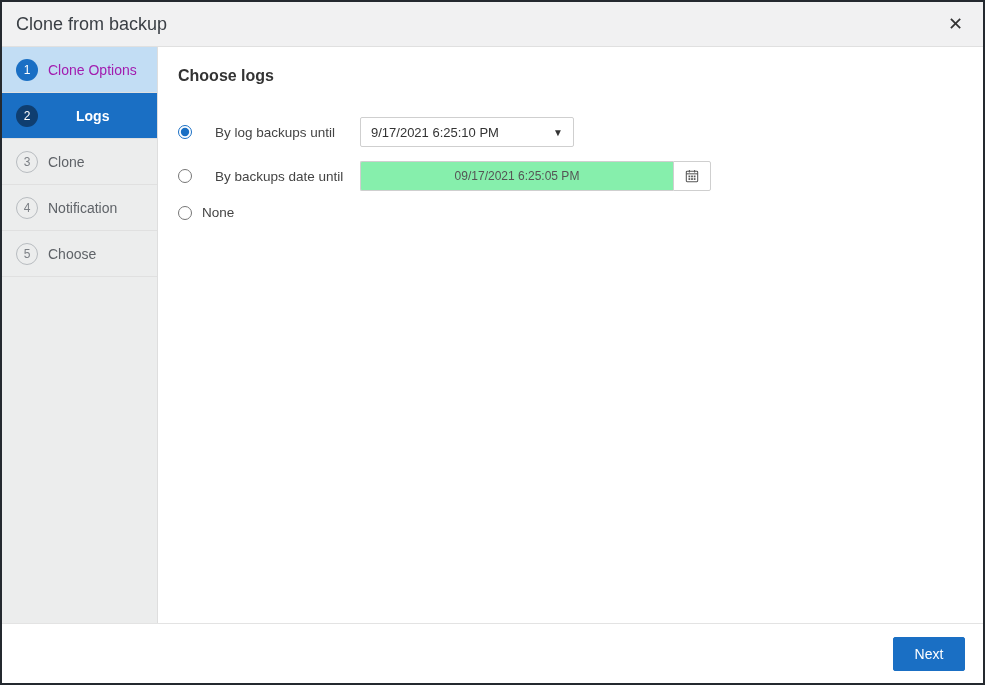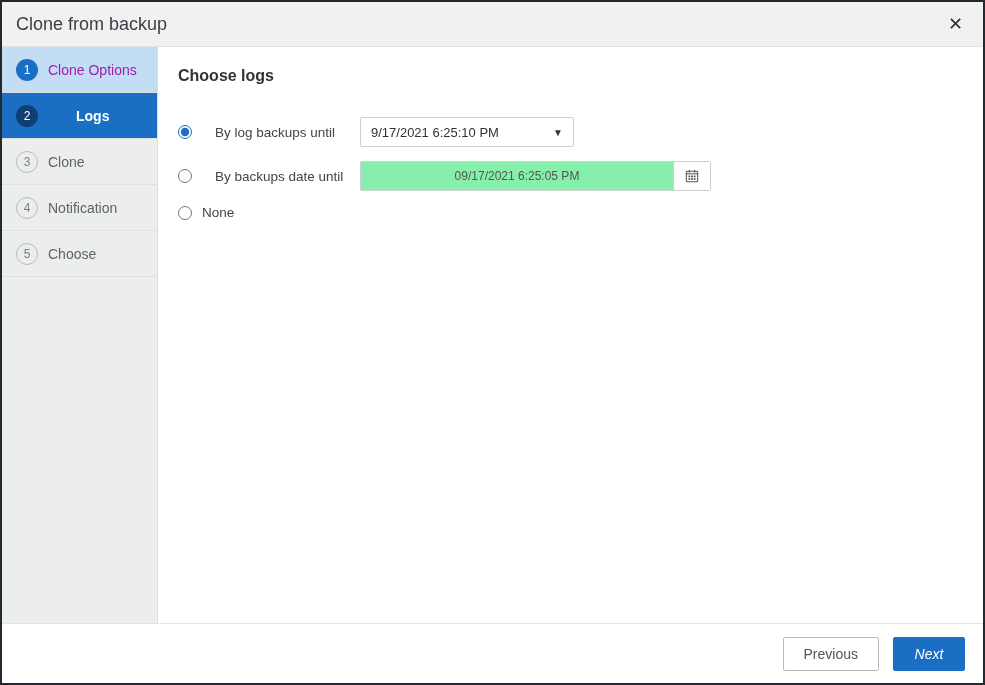--- a/index.html
+++ b/index.html
@@ -199,21 +199,20 @@
   .btn-secondary {
     background: #fff;
     border: 1px solid #b9b9b9;
     color: #555;
   }
   .btn-primary {
     background: #1a6fc4;
     border: 1px solid #1a6fc4;
     color: #fff;
     min-width: 72px;
-    font-style: italic;
   }
 </style>
 </head>
 <body>
 
 <div class="modal">
   <div class="modal-header">
     <div class="modal-title">Clone from backup</div>
     <button class="close-btn">✕</button>
   </div>
@@ -284,16 +283,15 @@
 
         <label class="opt-row">
           <input type="radio" name="logopt" style="">
           <span>None</span>
         </label>
       </div>
     </div>
   </div>
 
   <div class="modal-footer">
-    <button class="btn btn-secondary">Previous</button>
     <button class="btn btn-primary">Next</button>
   </div>
 </div>
 
 </body></html>

